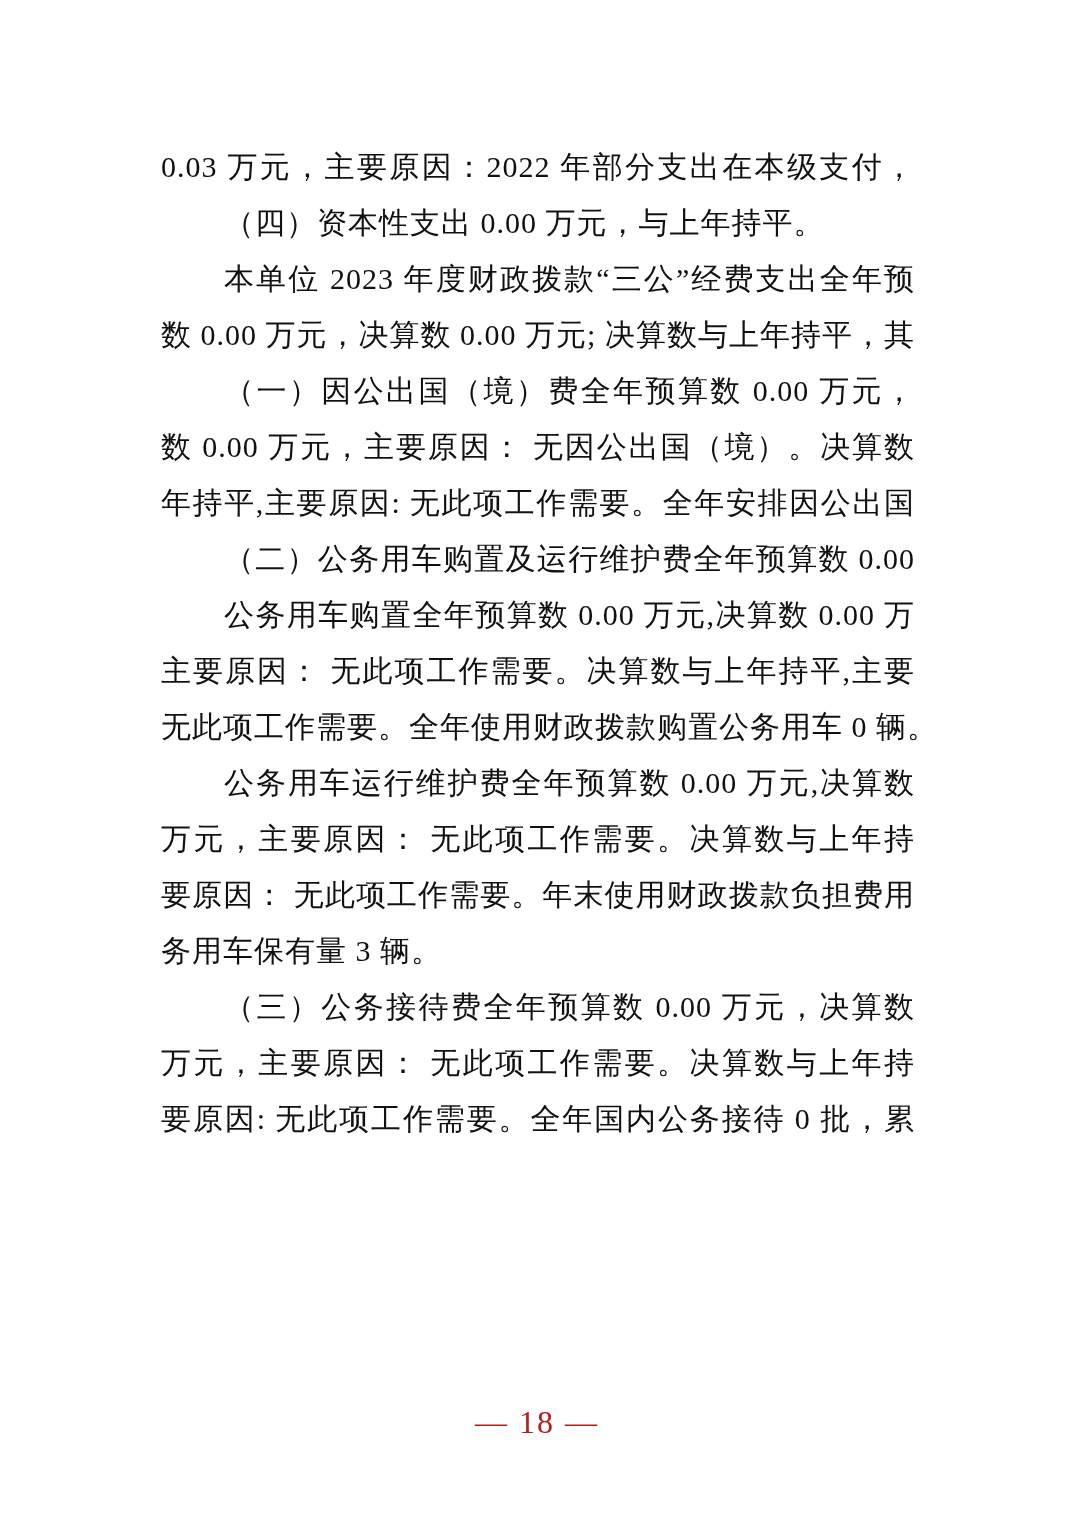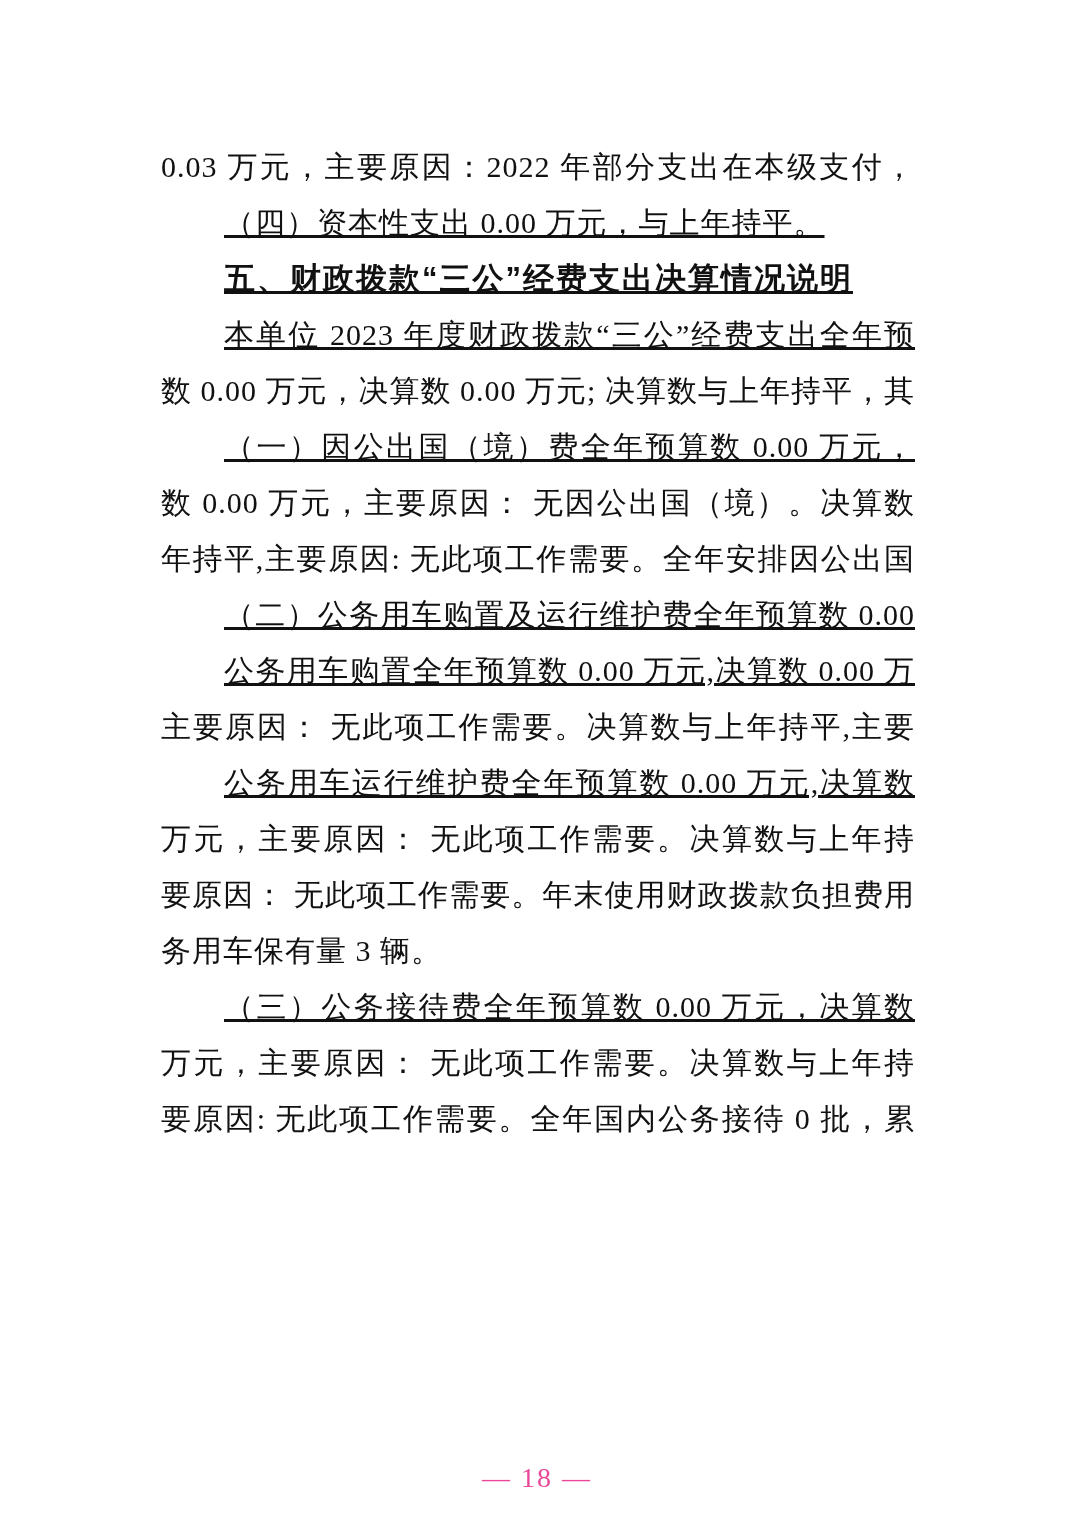--- a/index.html
+++ b/index.html
@@ -36,56 +36,55 @@
   }
   .line.fill {
     white-space: normal;
     text-align: justify;
     text-align-last: justify;
     text-justify: inter-character;
     overflow: hidden;
   }
   .line.indent {
     padding-left: 63px;
-    text-decoration: underline;
   }
   .line.heading {
     font-family: "Liberation Sans", "DejaVu Sans", sans-serif;
     font-weight: bold;
     font-size: 31px;
     letter-spacing: 2px;
   }
   .footer {
     position: absolute;
     left: 0;
-    top: 1458px;
+    top: 1402px;
     width: 100%;
     text-align: center;
-    font-size: 28px;
+    font-size: 32px;
     line-height: 40px;
     letter-spacing: 2px;
-    color: #ec4899;
+    color: #b91c1c;
   }
 </style>
 </head>
 <body>
 
 <div class="page">
   <main class="doc-body">
       <div class="line fill">0.03 万元，主要原因：2022 年部分支出在本级支付，2023</div>
       <div class="line indent">（四）资本性支出 0.00 万元，与上年持平。</div>
-      <div class="line indent heading">五、财政拨款“三公”经费支出决算情况说明</div>
       <div class="line fill indent">本单位 2023 年度财政拨款“三公”经费支出全年预算</div>
       <div class="line fill">数 0.00 万元，决算数 0.00 万元; 决算数与上年持平，其中:</div>
       <div class="line fill indent">（一）因公出国（境）费全年预算数 0.00 万元，决算</div>
       <div class="line fill">数 0.00 万元，主要原因： 无因公出国（境）。决算数与上</div>
       <div class="line fill">年持平,主要原因: 无此项工作需要。全年安排因公出国(境)</div>
       <div class="line fill indent">（二）公务用车购置及运行维护费全年预算数 0.00 万</div>
       <div class="line fill indent">公务用车购置全年预算数 0.00 万元,决算数 0.00 万元,</div>
       <div class="line fill">主要原因： 无此项工作需要。决算数与上年持平,主要原因:</div>
+      <div class="line">无此项工作需要。全年使用财政拨款购置公务用车 0 辆。</div>
       <div class="line fill indent">公务用车运行维护费全年预算数 0.00 万元,决算数 0.00</div>
       <div class="line fill">万元，主要原因： 无此项工作需要。决算数与上年持平,主</div>
       <div class="line fill">要原因： 无此项工作需要。年末使用财政拨款负担费用的公</div>
       <div class="line">务用车保有量 3 辆。</div>
       <div class="line fill indent">（三）公务接待费全年预算数 0.00 万元，决算数 0.00</div>
       <div class="line fill">万元，主要原因： 无此项工作需要。决算数与上年持平,主</div>
       <div class="line fill">要原因: 无此项工作需要。全年国内公务接待 0 批，累计接</div>
     </main>
   <div class="footer">
     <span>— 18 —</span>

